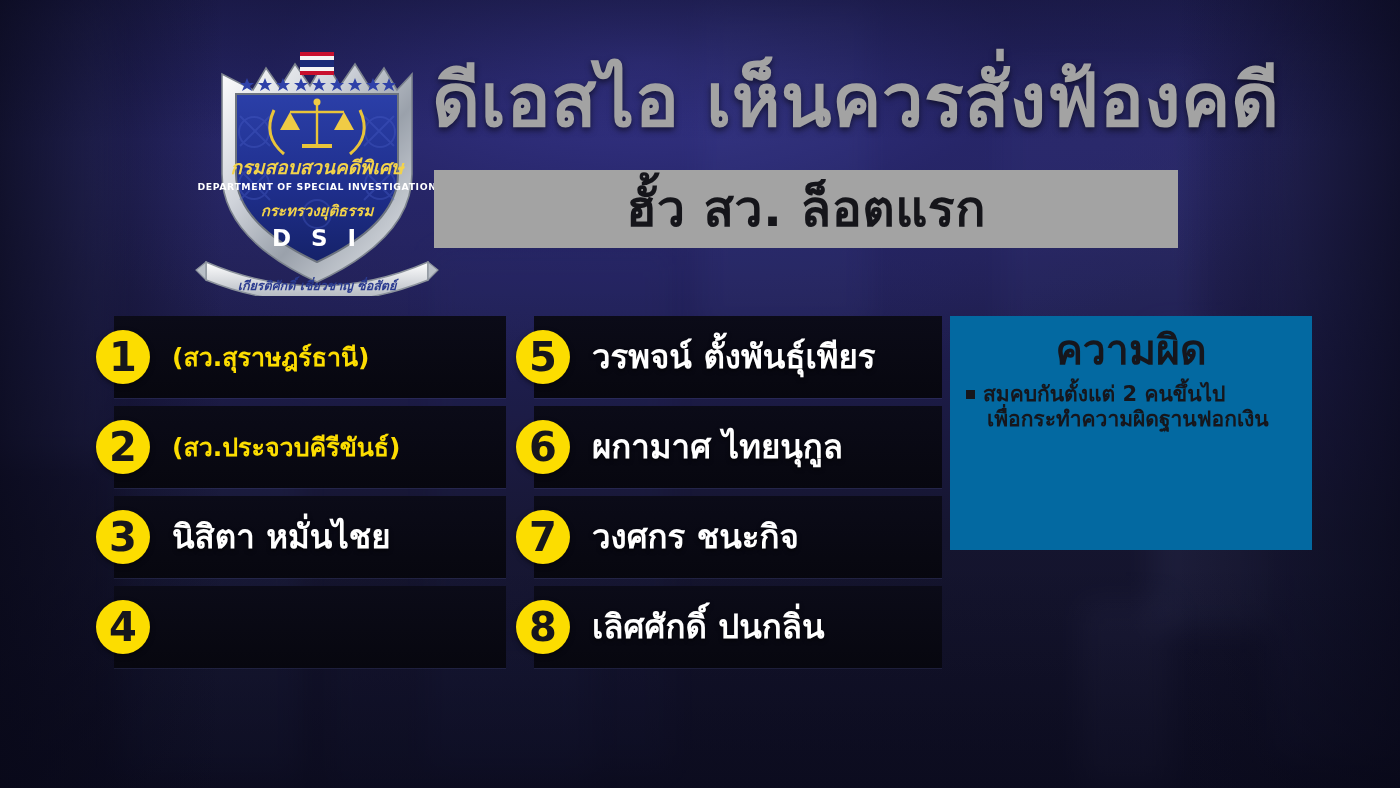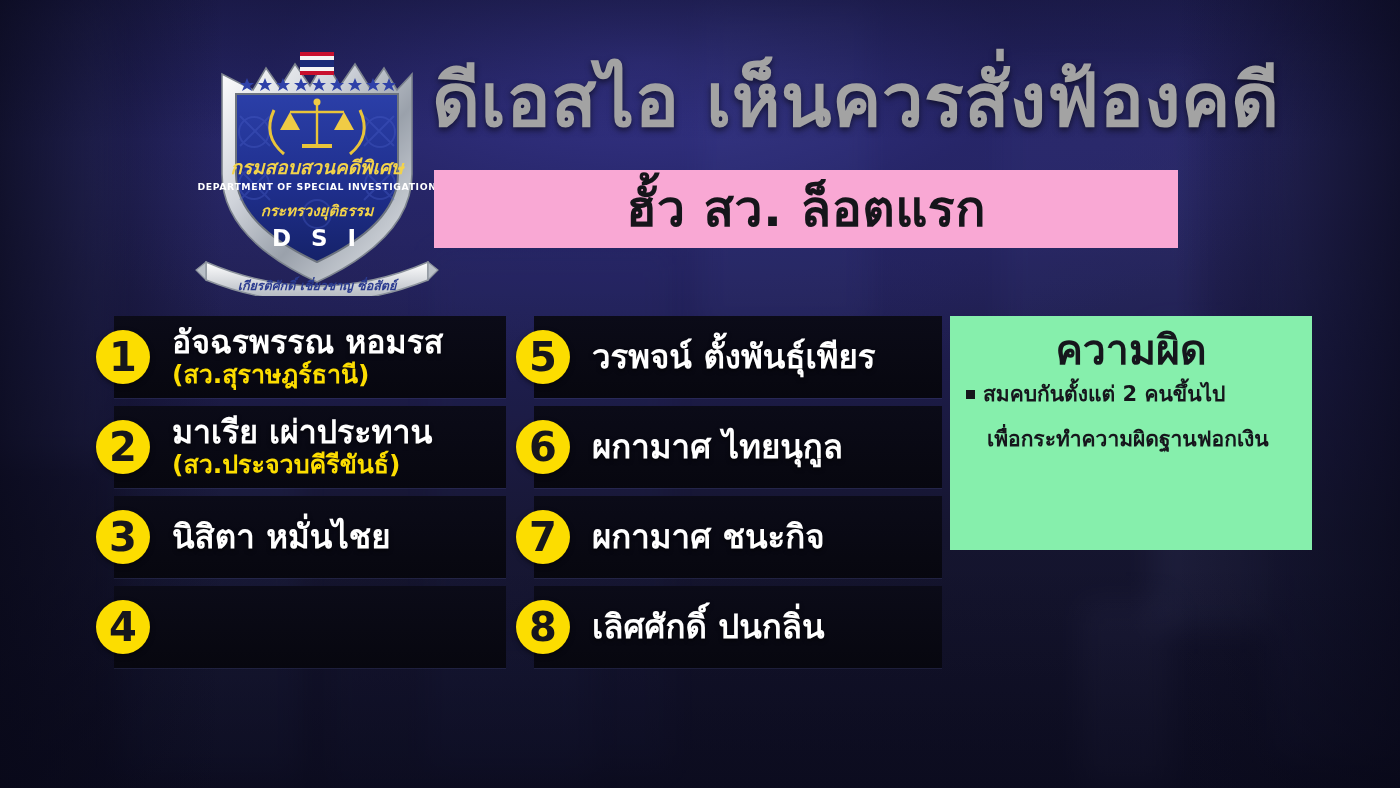--- a/index.html
+++ b/index.html
@@ -35,21 +35,21 @@
 
   
   .headline{
     position:absolute; left:432px; top:46px; width:752px; height:108px;
     color:#a3a3a3; font-size:74px; font-weight:bold; line-height:108px;
     letter-spacing:.5px; white-space:nowrap; text-align:left;
     text-shadow:0 3px 6px rgba(0,0,0,.55);
   }
   .subbanner{
     position:absolute; left:434px; top:170px; width:744px; height:78px;
-    background:#f9a8d4; display:flex; align-items:center; justify-content:center;
+    background:#a3a3a3; display:flex; align-items:center; justify-content:center;
   }
   .subbanner-text{
     color:#15151a; font-size:50px; font-weight:bold; line-height:1;
     white-space:nowrap; letter-spacing:.5px;
   }
 
   
   .list-col{position:absolute;}
   .col-left{left:96px;  top:316px; width:410px;}
   .col-right{left:516px; top:316px; width:426px;}
@@ -77,36 +77,36 @@
   }
   .person-sub{
     color:#fcdd00; font-size:25px; font-weight:bold; line-height:1.1;
     margin-top:1px; white-space:nowrap;
   }
   .row.has-sub .person-name{font-size:32px;}
 
   
   .charges{
     position:absolute; left:950px; top:316px; width:362px; height:234px;
-    background:#86efac; padding:12px 16px 14px 16px;
+    background:#0369a1; padding:12px 16px 14px 16px;
   }
   .charges-title{
     text-align:center; color:#16161c; font-size:41px; font-weight:bold;
     line-height:1.08; margin-bottom:10px;
   }
   .charge-item{
     display:flex; align-items:flex-start; margin-bottom:11px;
     color:#16161c; font-size:21px; font-weight:bold; line-height:1.2;
   }
   .bullet{
     flex:0 0 9px; width:9px; height:9px; background:#16161c;
     margin-top:8px; margin-right:8px;
   }
   .charge-text{flex:1;}
-  .charge-text .l2{display:block;padding-left:4px;margin-top:20px;}
+  .charge-text .l2{display:block;padding-left:4px;}
 </style>
 </head>
 <body>
 
 <div class="bg-root">
   <div class="bg-grad"></div>
   <div class="bg-photo">
     <div class="blob" style="left:-20px;top:0;width:130px;height:460px;background:rgba(90,100,175,.22);"></div>
     <div class="blob" style="left:120px;top:420px;width:180px;height:360px;background:rgba(70,80,150,.16);"></div>
     <div class="blob" style="left:430px;top:250px;width:240px;height:520px;background:rgba(60,68,140,.12);"></div>
@@ -207,29 +207,27 @@
 
 <div class="subbanner">
   <span class="subbanner-text">ฮั้ว สว. ล็อตแรก</span>
 </div>
 
 <div class="list-col col-left">
   <div class="row has-sub">
     <div class="row-bar"></div>
     <div class="num-badge">1</div>
     <div class="row-text">
-      <div class="person-name">อัจฉรพรรณ หอมรส</div>
       <div class="person-sub">(สว.สุราษฎร์ธานี)</div>
     </div>
   </div>
   <div class="row has-sub">
     <div class="row-bar"></div>
     <div class="num-badge">2</div>
     <div class="row-text">
-      <div class="person-name">มาเรีย เผ่าประทาน</div>
       <div class="person-sub">(สว.ประจวบคีรีขันธ์)</div>
     </div>
   </div>
   <div class="row">
     <div class="row-bar"></div>
     <div class="num-badge">3</div>
     <div class="row-text">
       <div class="person-name">นิสิตา หมั่นไชย</div>
     </div>
   </div>
@@ -251,21 +249,21 @@
     <div class="row-bar"></div>
     <div class="num-badge">6</div>
     <div class="row-text">
       <div class="person-name">ผกามาศ ไทยนุกูล</div>
     </div>
   </div>
   <div class="row">
     <div class="row-bar"></div>
     <div class="num-badge">7</div>
     <div class="row-text">
-      <div class="person-name">ผกามาศ ชนะกิจ</div>
+      <div class="person-name">วงศกร ชนะกิจ</div>
     </div>
   </div>
   <div class="row">
     <div class="row-bar"></div>
     <div class="num-badge">8</div>
     <div class="row-text">
       <div class="person-name">เลิศศักดิ์ ปนกลิ่น</div>
     </div>
   </div>
 </div>

